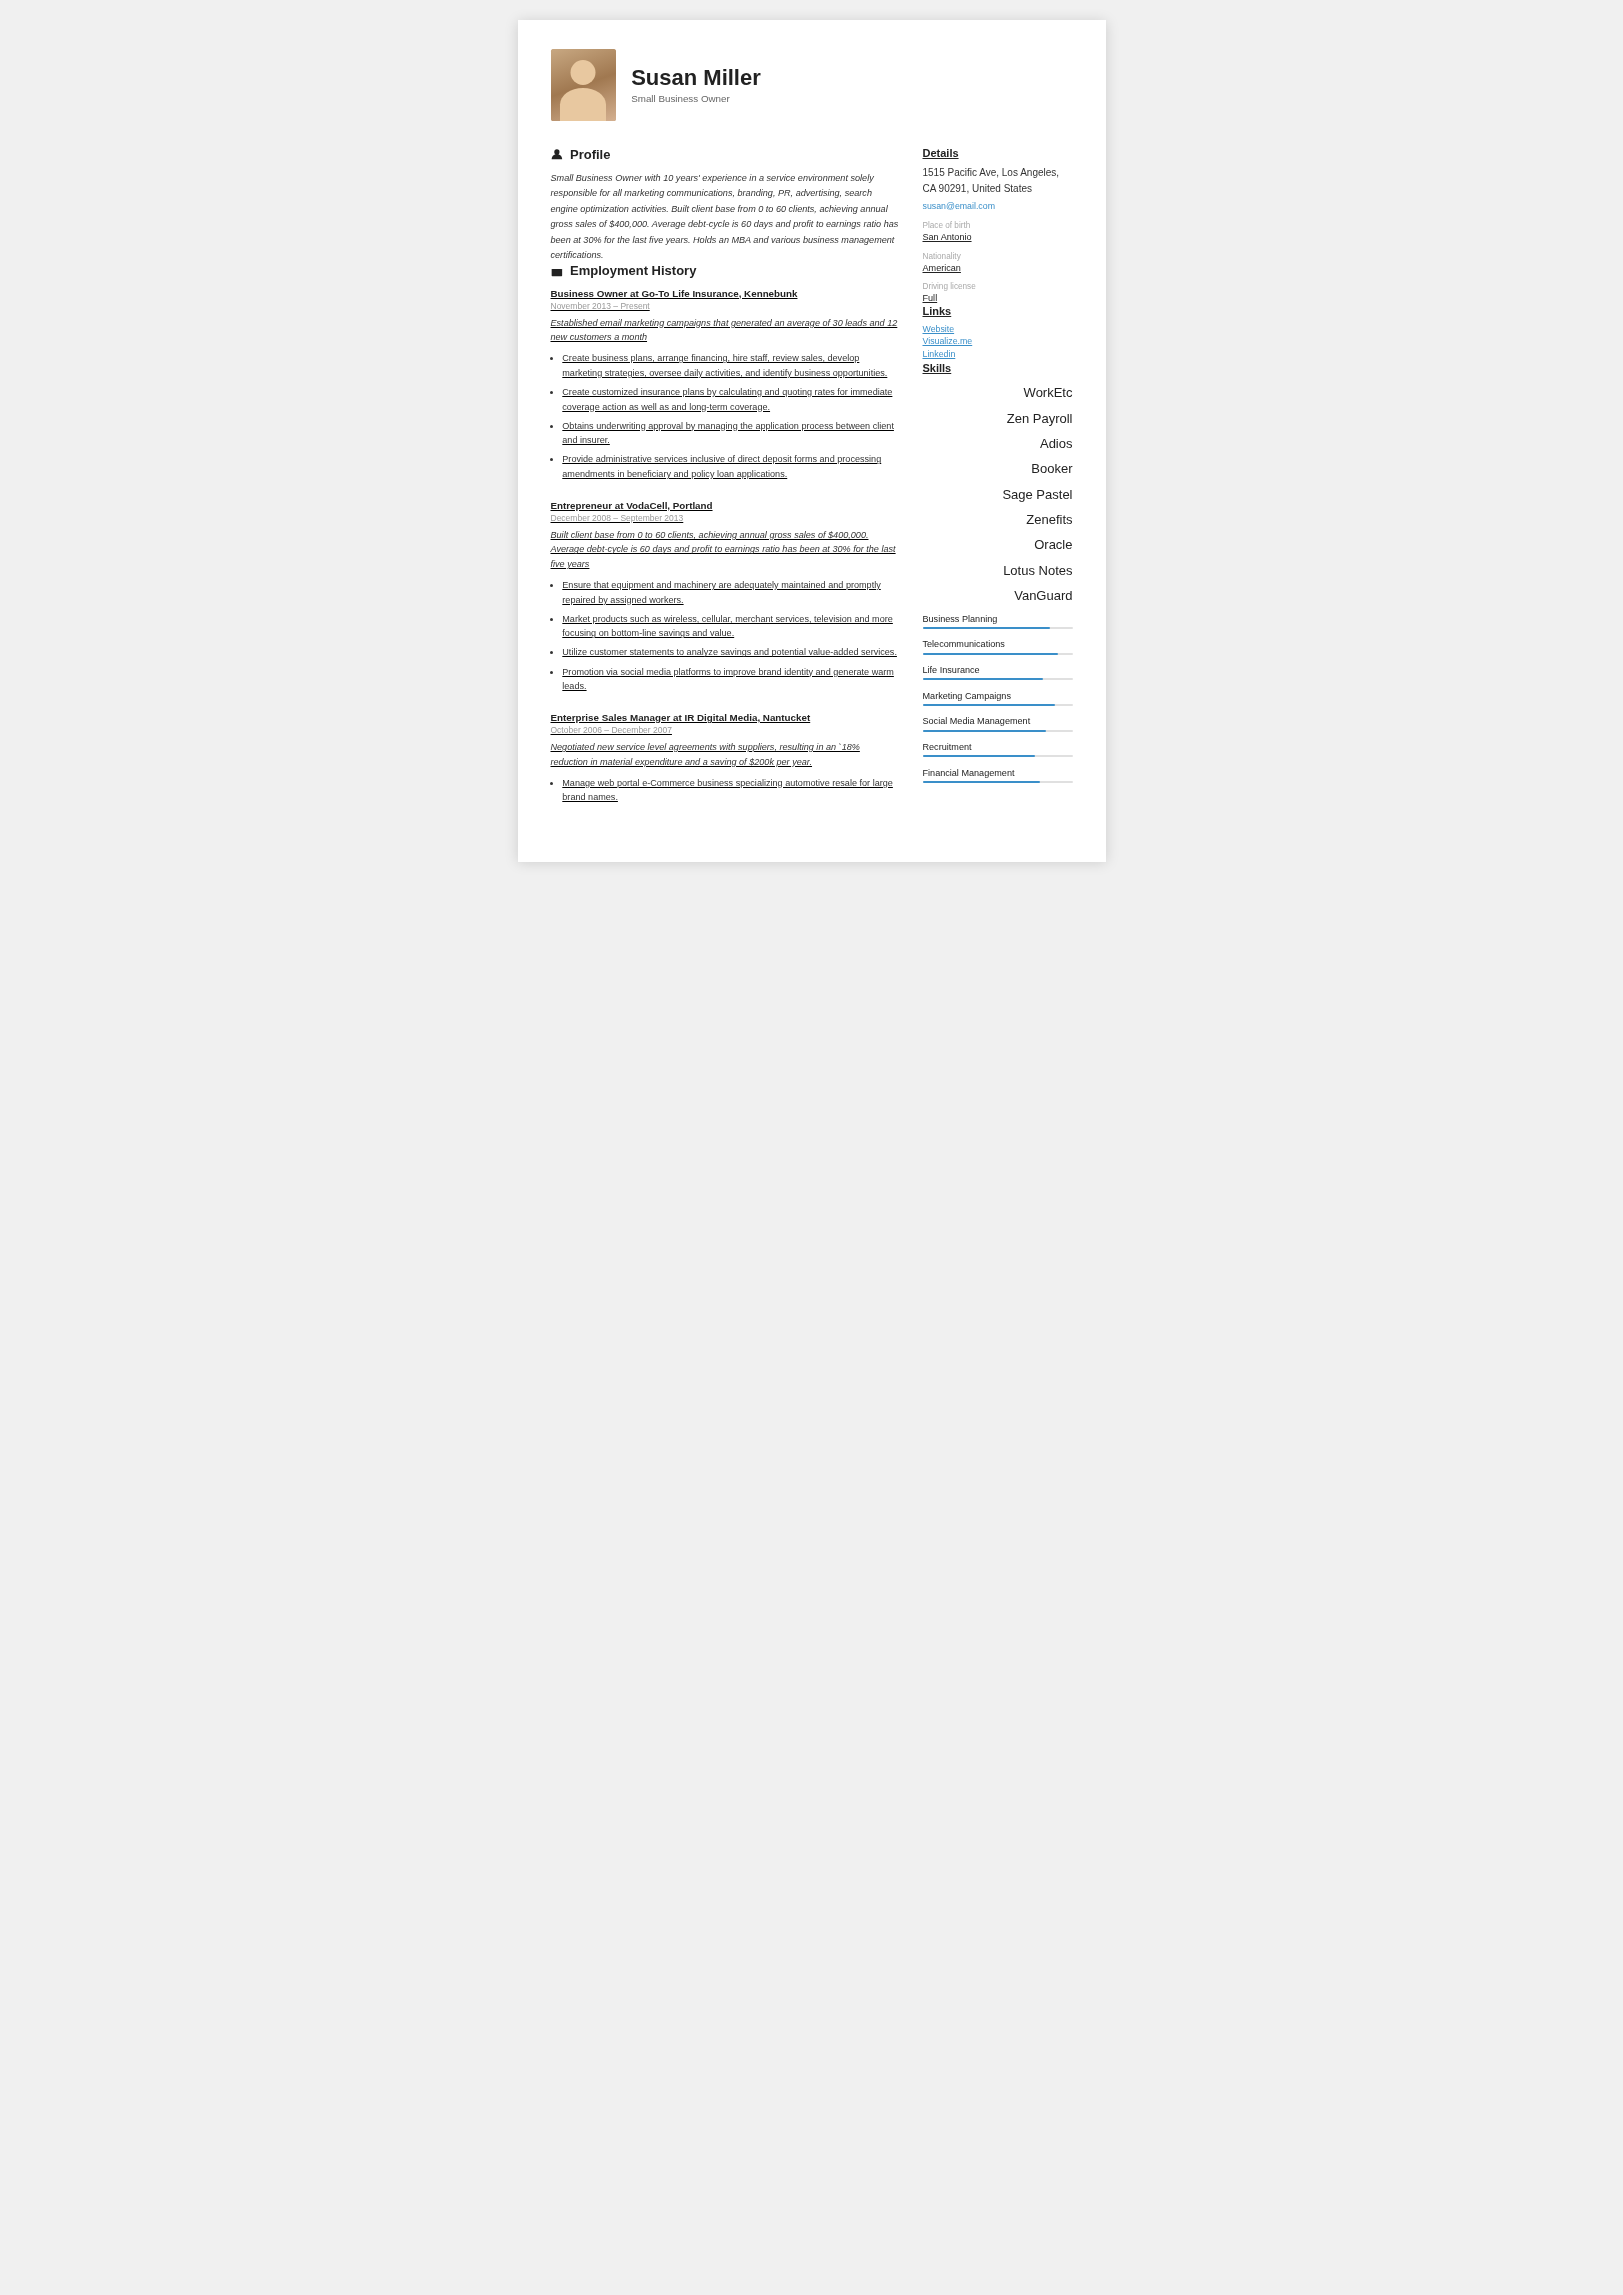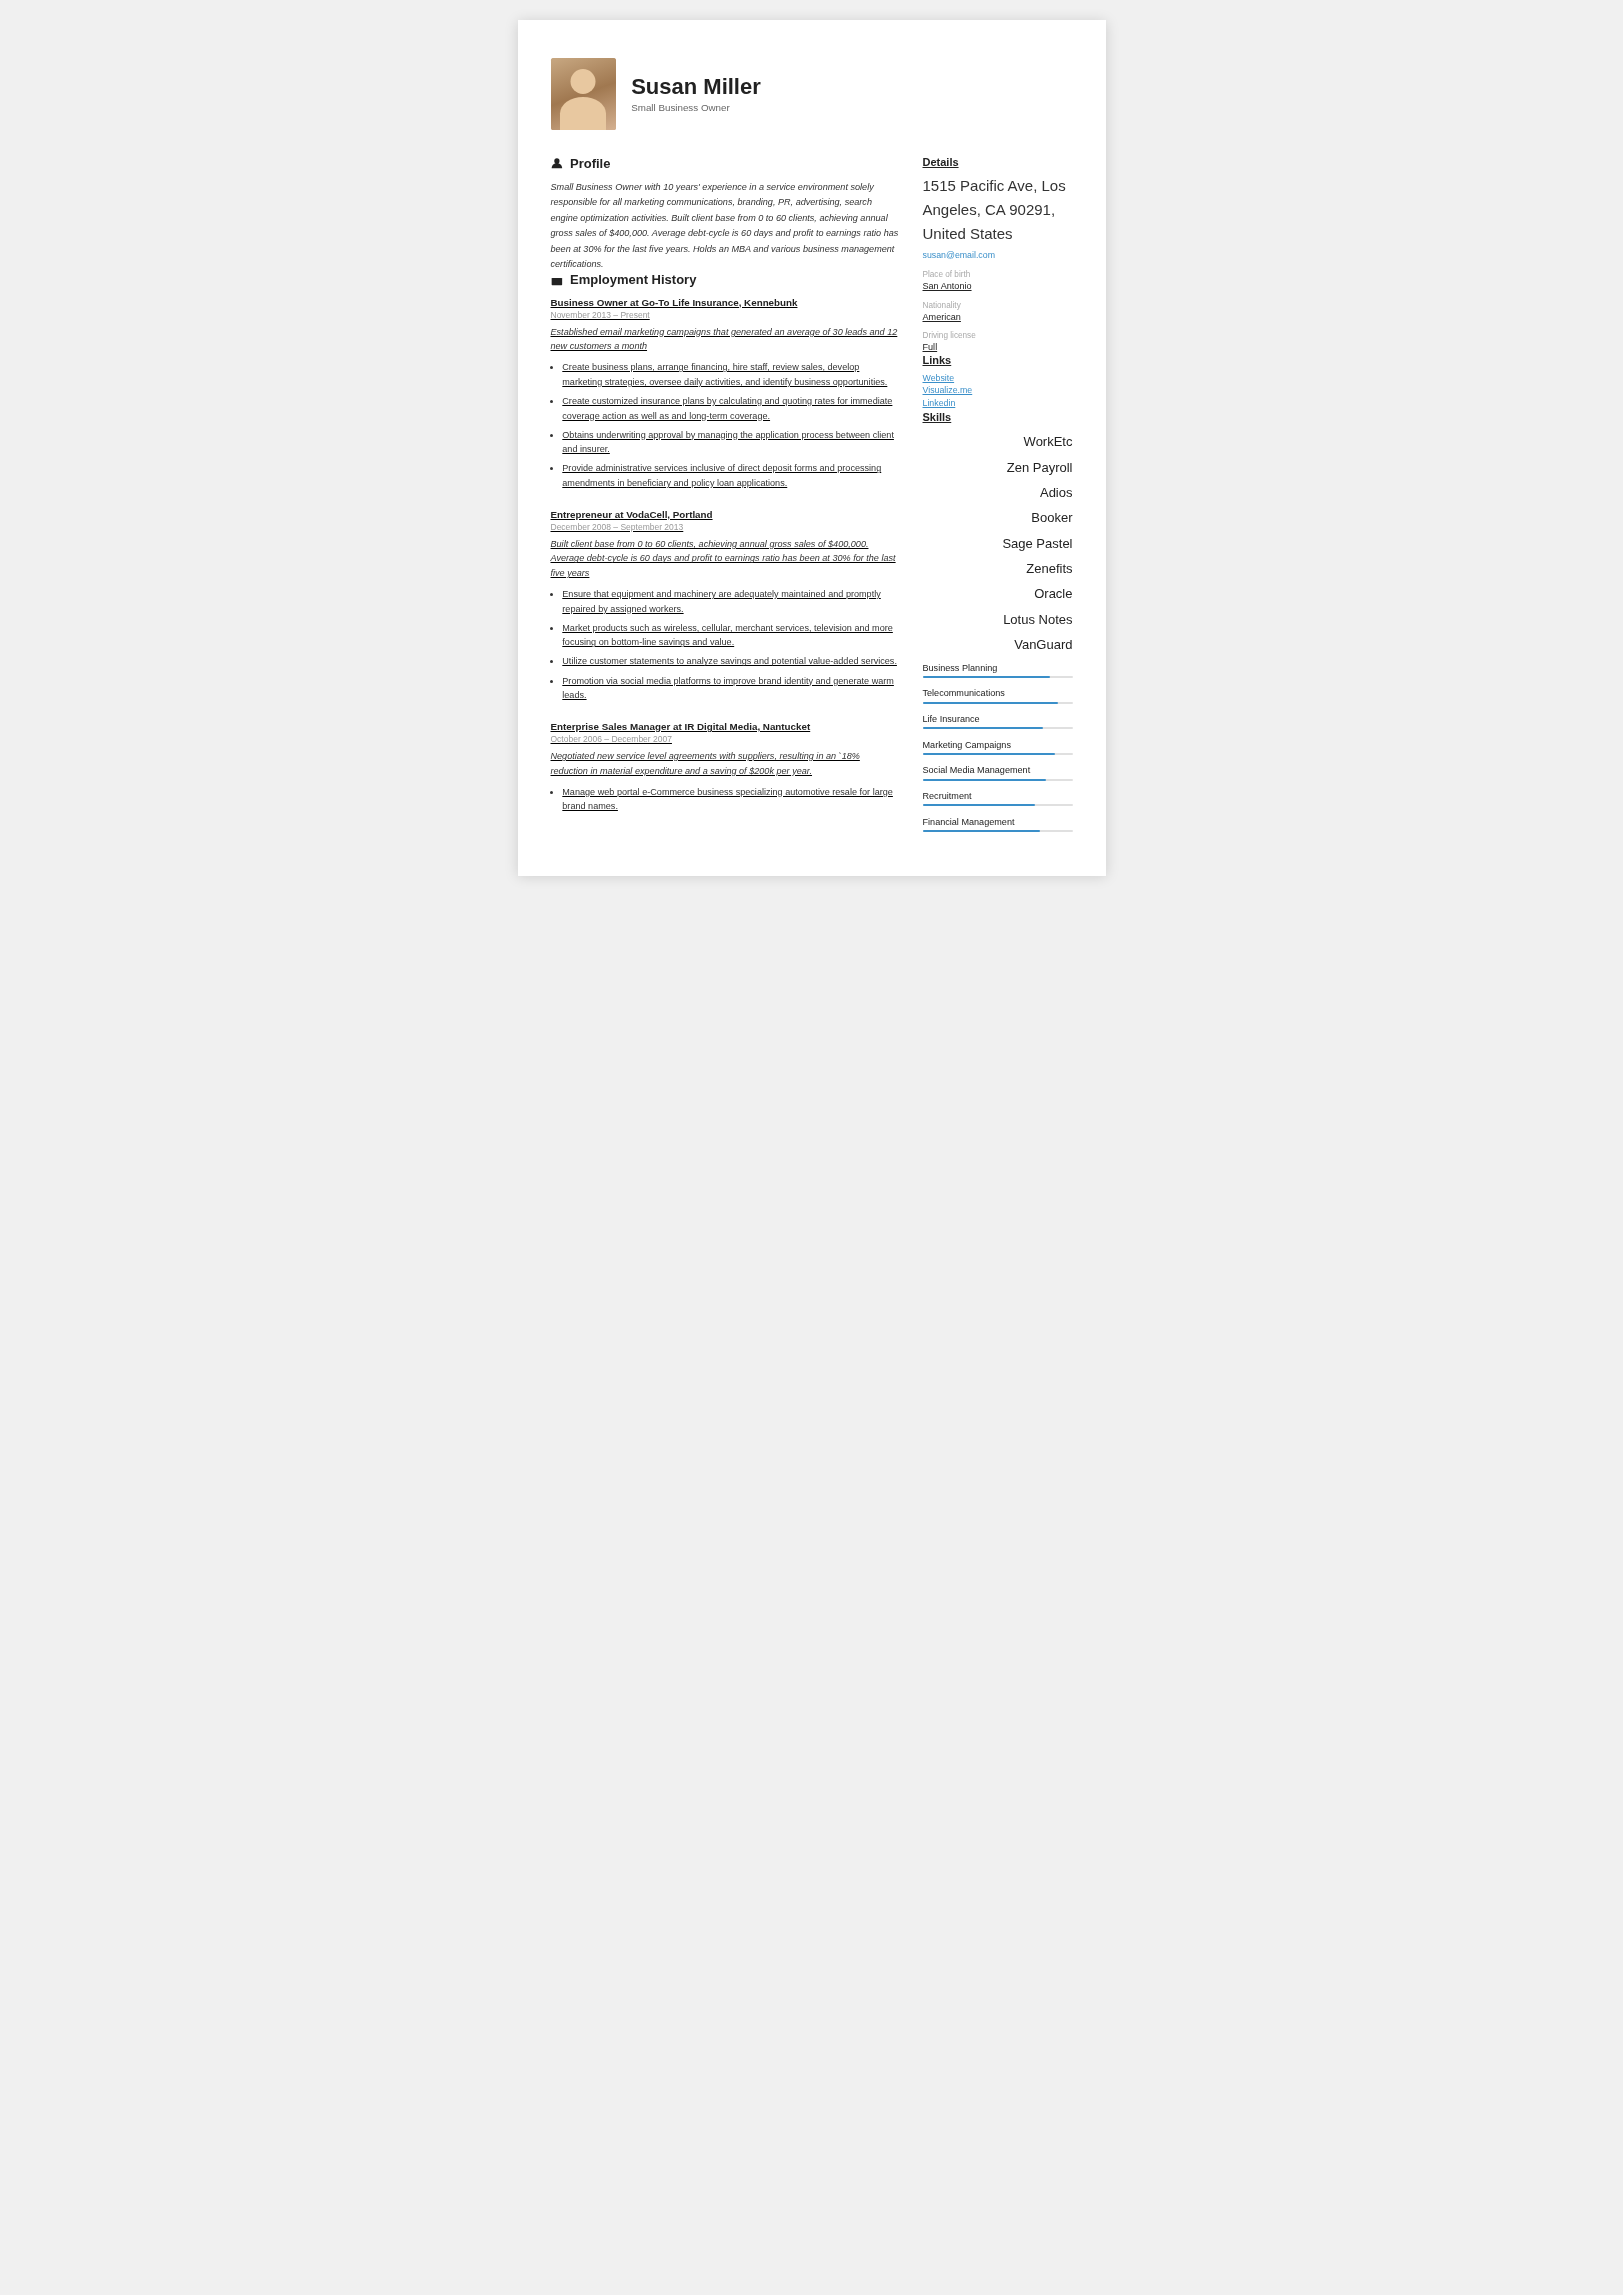--- a/index.html
+++ b/index.html
@@ -6,21 +6,21 @@
     body {
       font-family: 'Arial', sans-serif;
       background: #f0f0f0;
       display: flex;
       justify-content: center;
       padding: 19.6px;
     }
     .resume {
       background: #fff;
       width: 588px;
-      padding: 38px 33px 39px 33px;
+      padding: 29px 33px 39px 33px;
       box-shadow: 0 1.3px 13px rgba(0,0,0,0.15);
     }
     
     .header {
       display: flex;
       align-items: center;
       margin-bottom: 26px;
     }
     .avatar {
       width: 65px;
@@ -145,21 +145,21 @@
     .right-section-title {
       font-size: 11px;
       font-weight: 700;
       color: #222;
       margin-bottom: 6.5px;
       margin-top: 18.3px;
       text-decoration: underline;
     }
     .right-section-title:first-child { margin-top: 0; }
     .detail-address {
-      font-size: 15px;
+      font-size: 10px;
       color: #333;
       line-height: 1.6;
       margin-bottom: 3.9px;
     }
     .detail-email {
       font-size: 8.8px;
       color: #3a8fc9;
       margin-bottom: 10.5px;
     }
     .detail-label {

